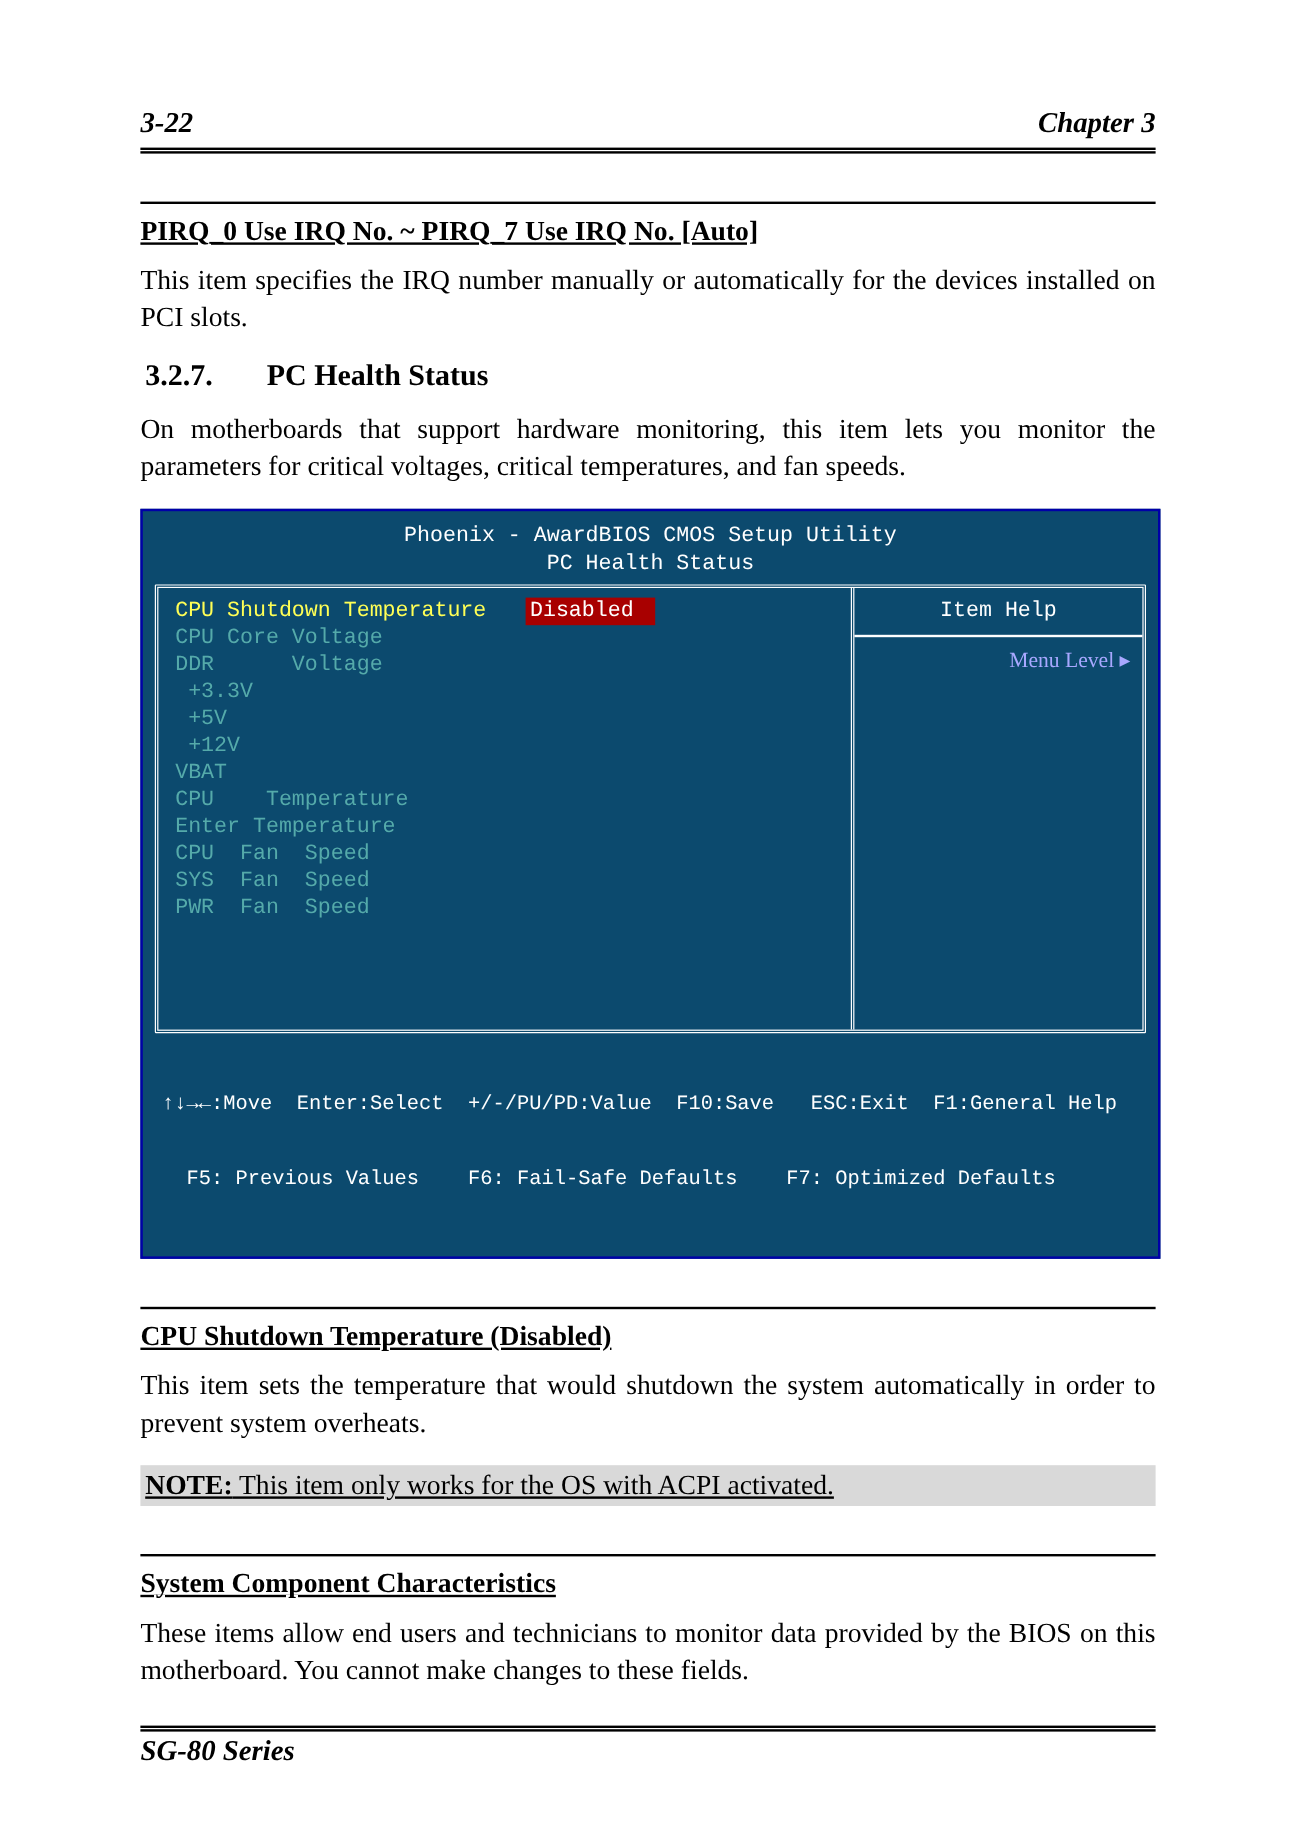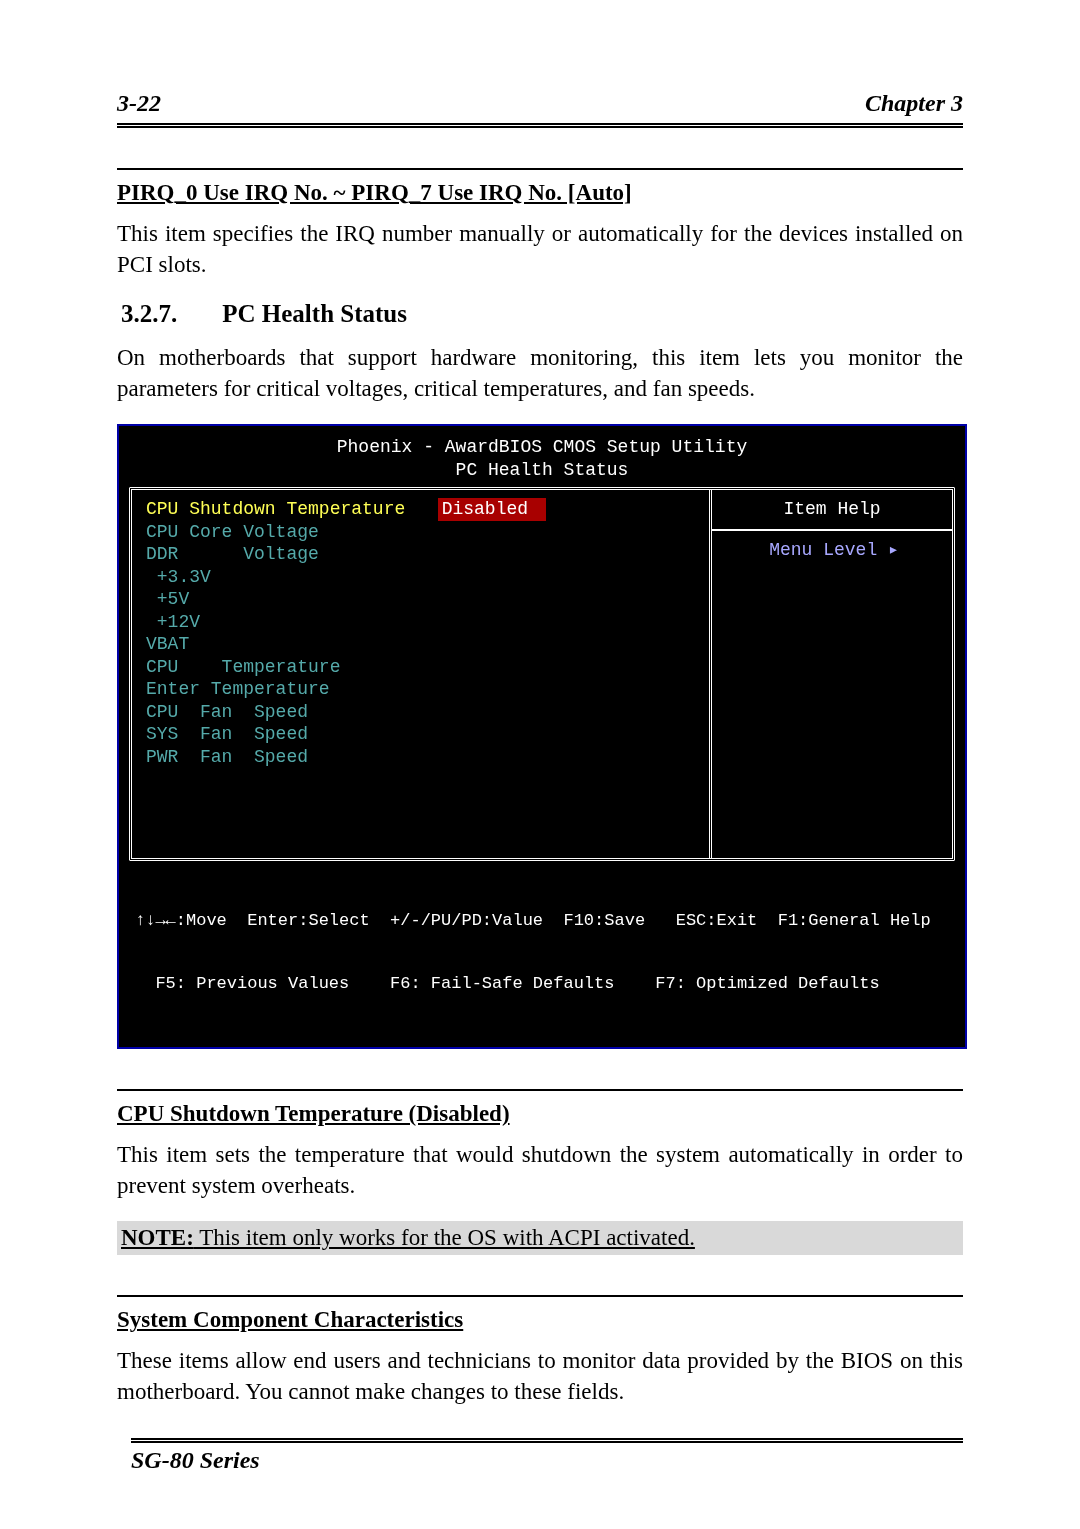--- a/index.html
+++ b/index.html
@@ -54,21 +54,21 @@
     font-size: 23px;
     padding: 4px 4px;
     margin: 6px 0 30px 0;
     text-decoration: underline;
   }
   .note-box b { font-weight: bold; }
 
   
   .bios {
     width: 100%;
-    background: #000000;
+    background: #0c4a6e;
     color: #ffffff;
     font-family: "Lucida Console", "Courier New", monospace;
     font-size: 18px;
     line-height: 1.25;
     padding: 10px 0 0 0;
     border: 2px solid #0000a8;
     margin-bottom: 28px;
   }
   .bios-title { text-align: center; white-space: pre; }
   .bios-body {
@@ -84,34 +84,34 @@
   }
   .bios-right {
     width: 220px;
     padding: 8px 10px;
     text-align: center;
   }
   .bios-right .sep {
     border-top: 2px solid #fff;
     margin: 8px -10px;
   }
-  .bios-right .ml { color: #a8a8ff; text-align: center; padding-left: 4px; }
+  .bios-right .ml { color: #a8a8ff; text-align: right; padding-left: 4px; font-family: Liberation Serif, serif; }
   .bios-row { display:flex; }
   .bios-row .lbl { color: #ffff55; white-space: pre; }
   .sel { background: #a80000; color: #fff; padding: 0 18px 0 4px; }
   .ro { color: #55aaaa; white-space: pre; display:block; }
   .bios-footer {
     padding: 6px 16px 10px 16px;
     white-space: pre;
     font-size: 17px;
   }
 
   .footer-line {
     position: absolute;
-    left: 131px; right: 117px;
+    left: 117px; right: 117px;
     bottom: 55px;
   }
   .footer-line hr {
     border: none;
     border-top: 5px double #000;
     margin: 0 0 4px 0;
   }
   .footer-line .ftxt {
     font-style: italic;
     font-weight: bold;

